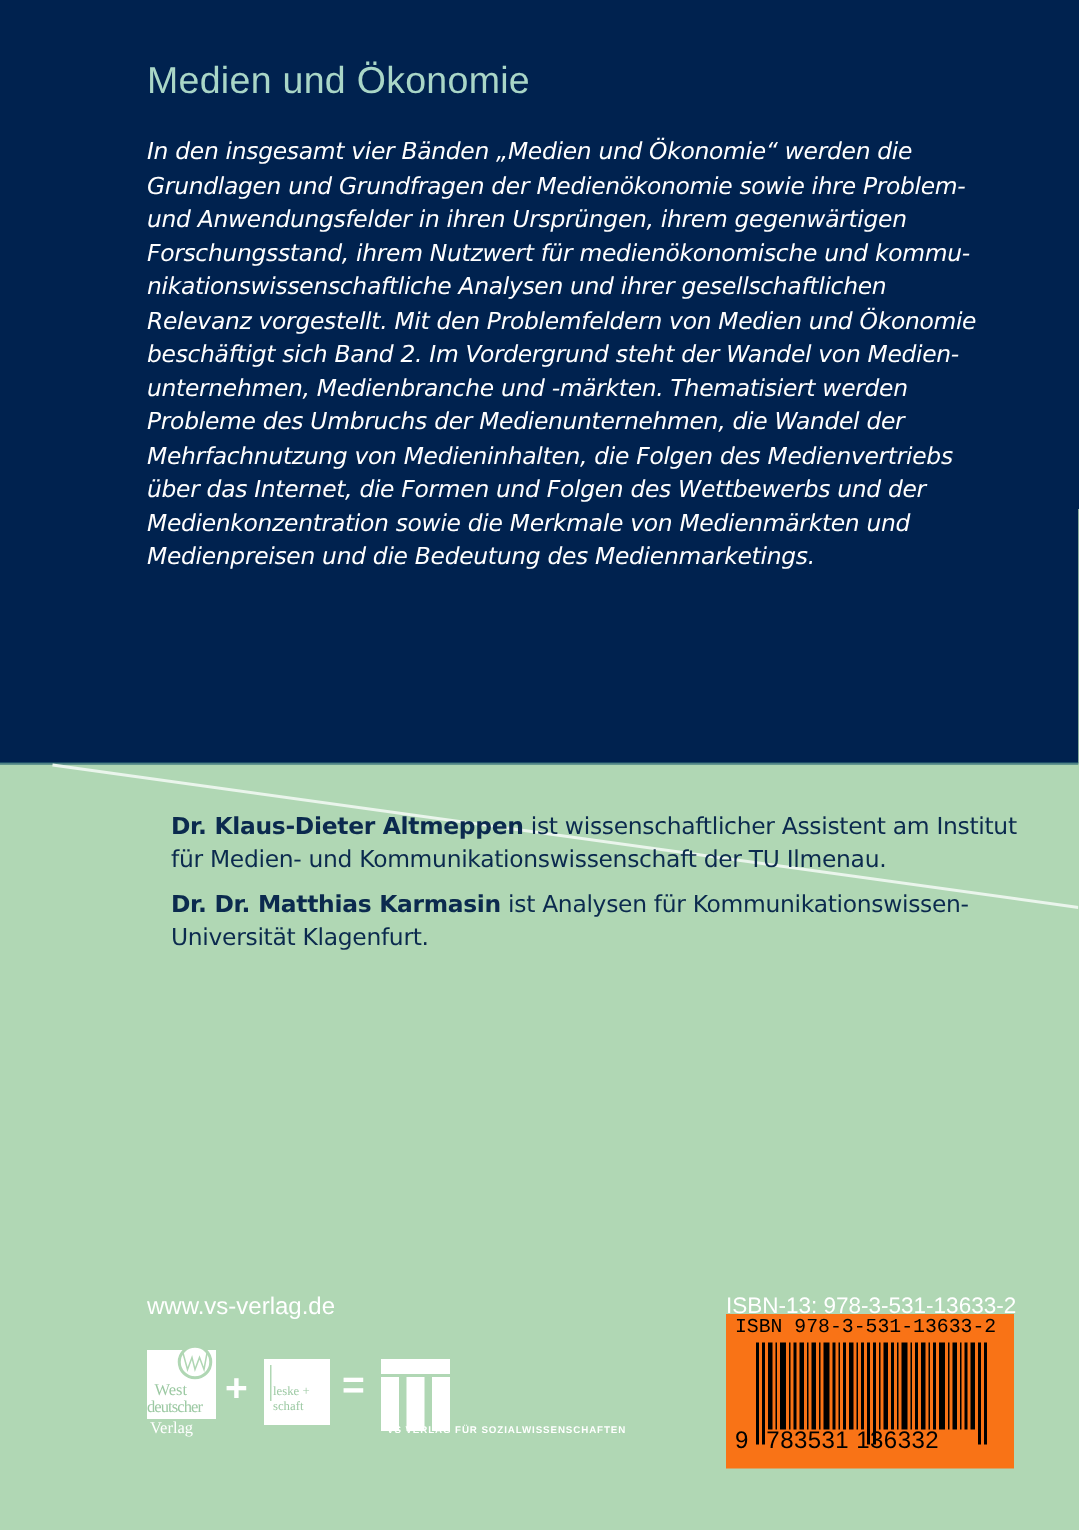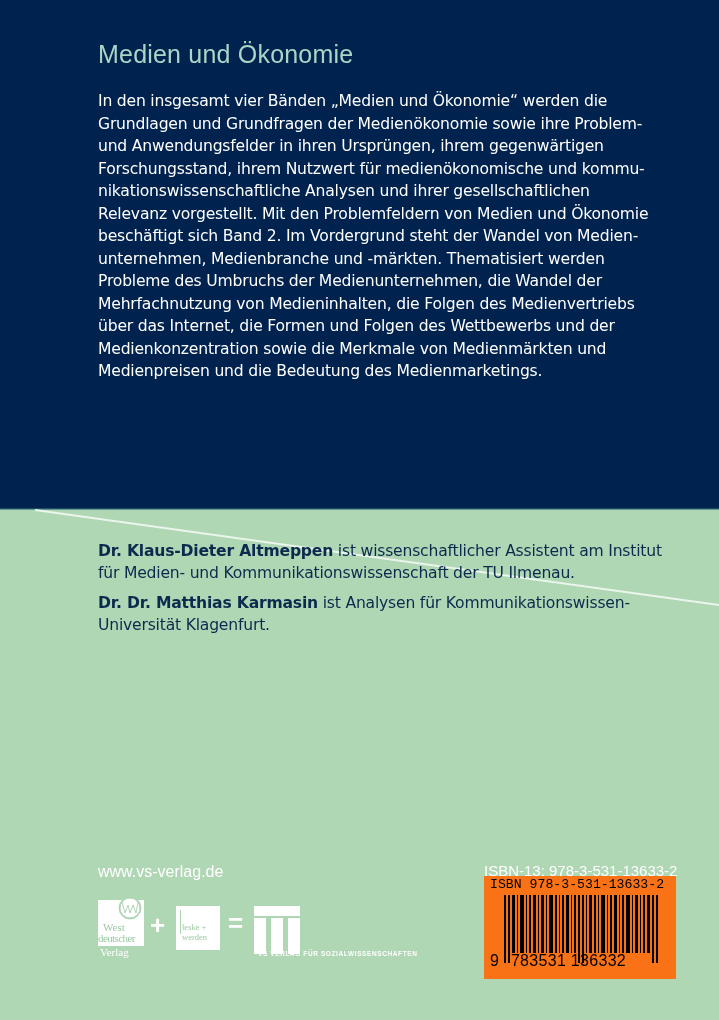--- a/index.html
+++ b/index.html
@@ -3,24 +3,24 @@
 <meta charset="utf-8">
 <style>
   html, body { margin:0; padding:0; }
   body { width:719px; height:1020px; position:relative; overflow:hidden; background:#b0d7b4; font-family:"DejaVu Sans", sans-serif; }
   .top { position:absolute; left:0; top:0; width:719px; height:509px; background:#00224f; }
   .bottom { position:absolute; left:0; top:509px; width:719px; height:511px; background:#b0d7b4; }
   .sep { position:absolute; left:0; top:508px; width:719px; height:2px; background:#2f6a78; opacity:.6; }
   .diag { position:absolute; left:0; top:0; width:719px; height:1020px; pointer-events:none; }
   .title { position:absolute; left:98px; top:40px; font-family:"Liberation Sans", sans-serif; font-size:25px; color:#a9d6c7; letter-spacing:0.2px; }
   .blurb { position:absolute; left:98px; top:90px; width:560px; color:#ffffff; font-size:15.6px; line-height:22.5px; letter-spacing:-0.2px; }
-  .blurb div { white-space:nowrap; }
+  .blurb div { white-space:nowrap;font-style:italic; }
   .authors { position:absolute; left:98px; top:540px; width:600px; color:#0b2a4e; font-size:15.6px; line-height:22px; letter-spacing:-0.2px; }
   .authors .p { margin-bottom:8px; }
-  .authors div.l { white-space:nowrap; }
+  .authors div.l { white-space:nowrap;margin-left:16px; }
   .authors b { font-weight:bold; }
   .url { position:absolute; left:98px; top:863px; font-family:"Liberation Sans", sans-serif; font-size:16px; color:#ffffff; }
   .logos { position:absolute; left:98px; top:900px; height:70px; width:340px; }
   .logo-box { position:absolute; background:#ffffff; }
   .op { position:absolute; color:#ffffff; font-weight:bold; font-family:"Liberation Sans", sans-serif; }
   .vs-text { position:absolute; left:160px; top:50px; font-family:"Liberation Sans", sans-serif; font-size:6.5px; font-weight:bold; color:#ffffff; letter-spacing:0.6px; white-space:nowrap; }
   .isbn13 { position:absolute; left:484px; top:862px; font-family:"Liberation Sans", sans-serif; font-size:15px; color:#ffffff; white-space:nowrap; }
   .barcode { position:absolute; left:484px; top:876px; width:192px; height:103px; background:#f97316; }
   .barcode .bc-top { position:absolute; left:6px; top:1px; font-family:"Liberation Mono", monospace; font-size:13.2px; color:#000; white-space:nowrap; }
   .barcode svg { position:absolute; left:0; top:0; }
@@ -83,21 +83,21 @@
     </div>
     <div style="position:absolute;left:2px;top:46px;font-family:'Liberation Serif',serif;font-size:11px;color:#fff;">Verlag</div>
   </div>
 
   <div class="op" style="left:52px;top:10px;font-size:26px;">+</div>
 
   <div class="logo-box" style="left:78px;top:6px;width:44px;height:44px;">
     <div style="position:absolute;left:4px;top:4px;width:1px;height:24px;background:#b0d7b4;"></div>
     <div style="position:absolute;left:6px;top:16px;font-family:Liberation Serif, serif;font-size:8.5px;line-height:10px;color:#9cc9a3;">
       <div>leske +</div>
-      <div>werden</div>
+      <div>schaft</div>
     </div>
   </div>
 
   <div class="op" style="left:130px;top:8px;font-size:26px;">=</div>
 
   <svg width="48" height="48" style="position:absolute;left:156px;top:6px;">
     <rect x="0" y="0" width="46" height="10" fill="#fff"></rect>
     <rect x="0" y="12" width="12" height="36" fill="#fff"></rect>
     <rect x="17" y="12" width="12" height="36" fill="#fff"></rect>
     <rect x="34" y="12" width="12" height="36" fill="#fff"></rect>

